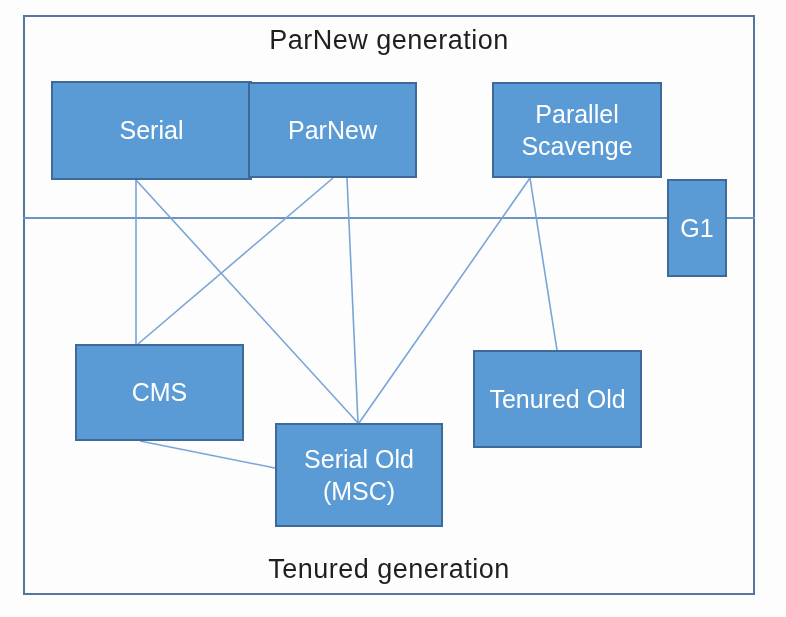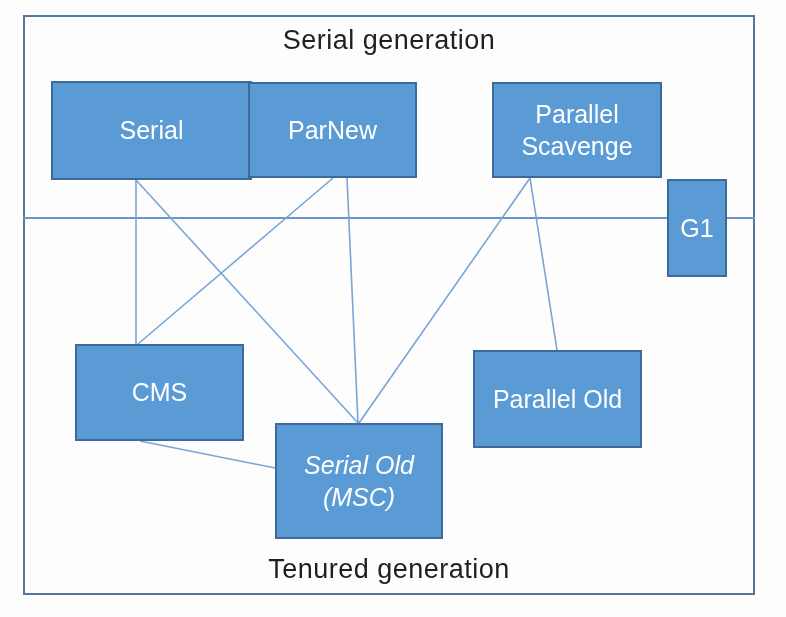--- a/index.html
+++ b/index.html
@@ -65,42 +65,42 @@
     font-size: 25px;
     line-height: 1.3;
     padding: 2px 6px;
   }
   .node-serial            { left: 51px;  top: 81px;  width: 201px; height: 99px; }
   .node-parnew            { left: 248px; top: 82px;  width: 169px; height: 96px; }
   .node-parallel-scavenge { left: 445px; top: 82px;  width: 170px; height: 96px; margin-left: 47px; }
   .node-g1                { left: 667px; top: 179px; width: 60px;  height: 98px; }
   .node-cms               { left: 51px;  top: 344px; width: 169px; height: 97px; margin-left: 24px; }
   .node-parallel-old      { left: 473px; top: 350px; width: 169px; height: 98px; }
-  .node-serial-old        { left: 275px; top: 423px; width: 168px; height: 116px; font-style: italic; }
+  .node-serial-old        { left: 275px; top: 423px; width: 168px; height: 104px; }
 </style>
 </head>
 <body>
 
 <div class="canvas">
 
   <div class="frame"></div>
 
   <div class="divider"></div>
 
   <svg class="edges-layer" width="786" height="617" viewBox="0 0 786 617" xmlns="http://www.w3.org/2000/svg">
       <line x1="136" y1="180" x2="136" y2="344" stroke="#78a5d6" stroke-width="1.6"></line>
       <line x1="136" y1="180" x2="358" y2="423" stroke="#78a5d6" stroke-width="1.6"></line>
       <line x1="333" y1="178" x2="138" y2="344" stroke="#78a5d6" stroke-width="1.6"></line>
       <line x1="347" y1="178" x2="358" y2="423" stroke="#78a5d6" stroke-width="1.6"></line>
       <line x1="530" y1="178" x2="359" y2="423" stroke="#78a5d6" stroke-width="1.6"></line>
       <line x1="530" y1="178" x2="557" y2="350" stroke="#78a5d6" stroke-width="1.6"></line>
       <line x1="140" y1="441" x2="275" y2="468" stroke="#78a5d6" stroke-width="1.6"></line>
     </svg>
 
-  <div class="gen-title top">Serial generation</div>
+  <div class="gen-title top">ParNew generation</div>
 
   <div class="node node-serial">
     <span>Serial</span>
   </div>
 
   <div class="node node-parnew">
     <span>ParNew</span>
   </div>
 
   <div class="node node-parallel-scavenge">
@@ -109,21 +109,21 @@
 
   <div class="node node-g1">
     <span>G1</span>
   </div>
 
   <div class="node node-cms">
     <span>CMS</span>
   </div>
 
   <div class="node node-parallel-old">
-    <span>Parallel Old</span>
+    <span>Tenured Old</span>
   </div>
 
   <div class="node node-serial-old">
     <span>Serial Old (MSC)</span>
   </div>
 
   <div class="gen-title bottom">Tenured generation</div>
 
 </div>
 

